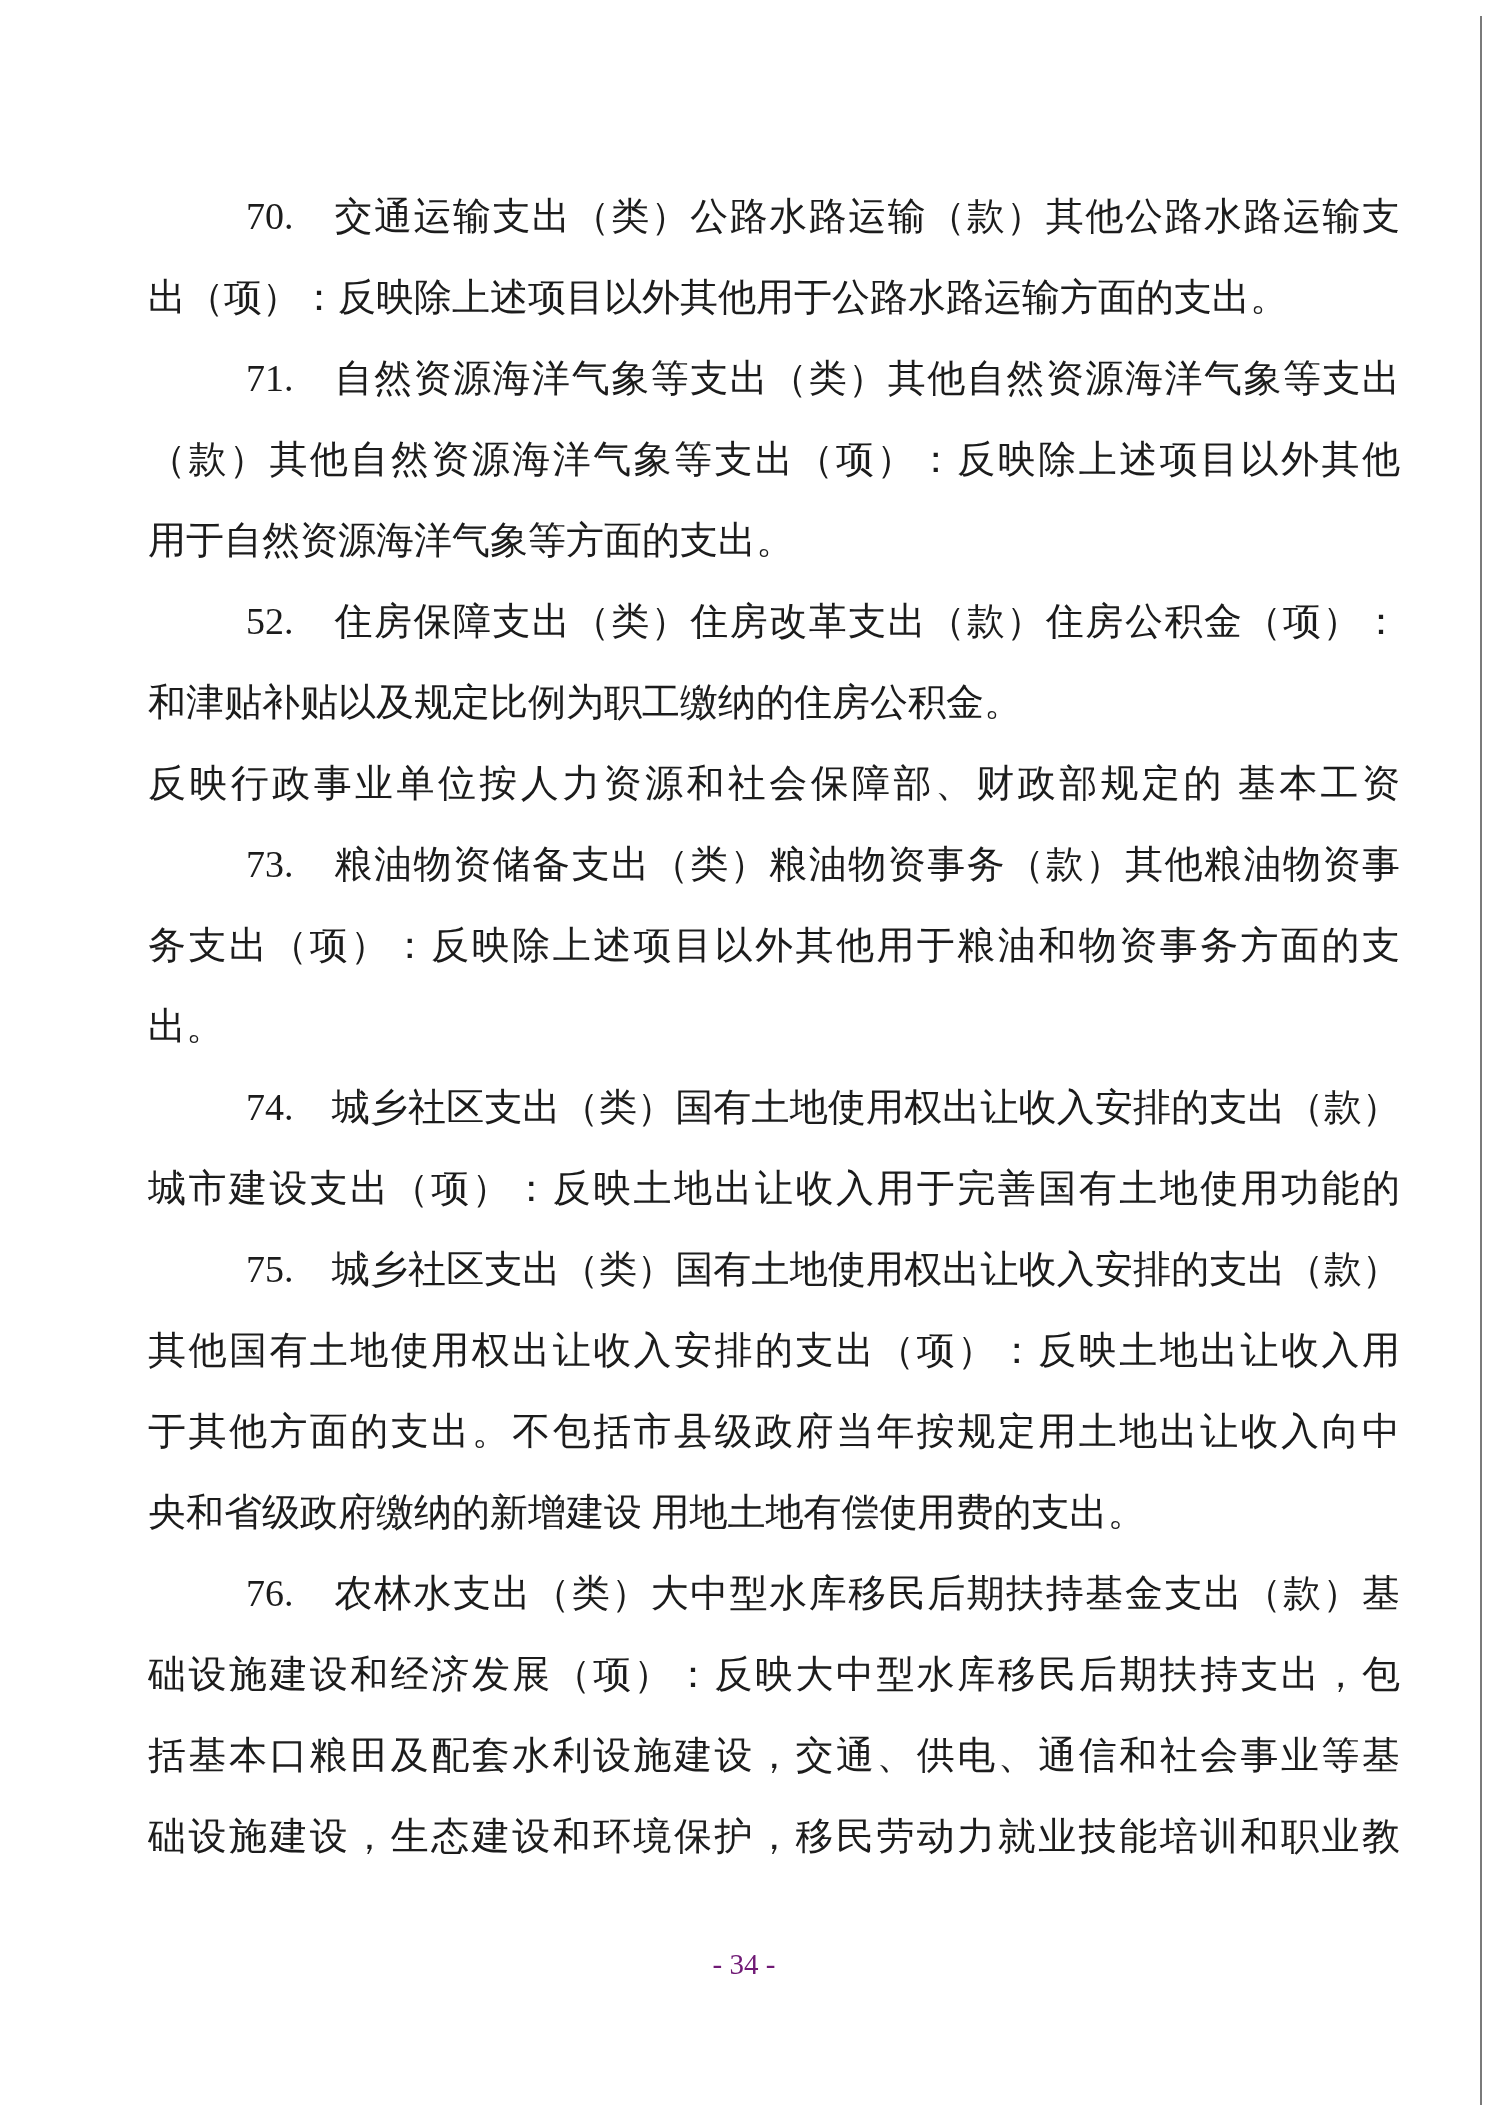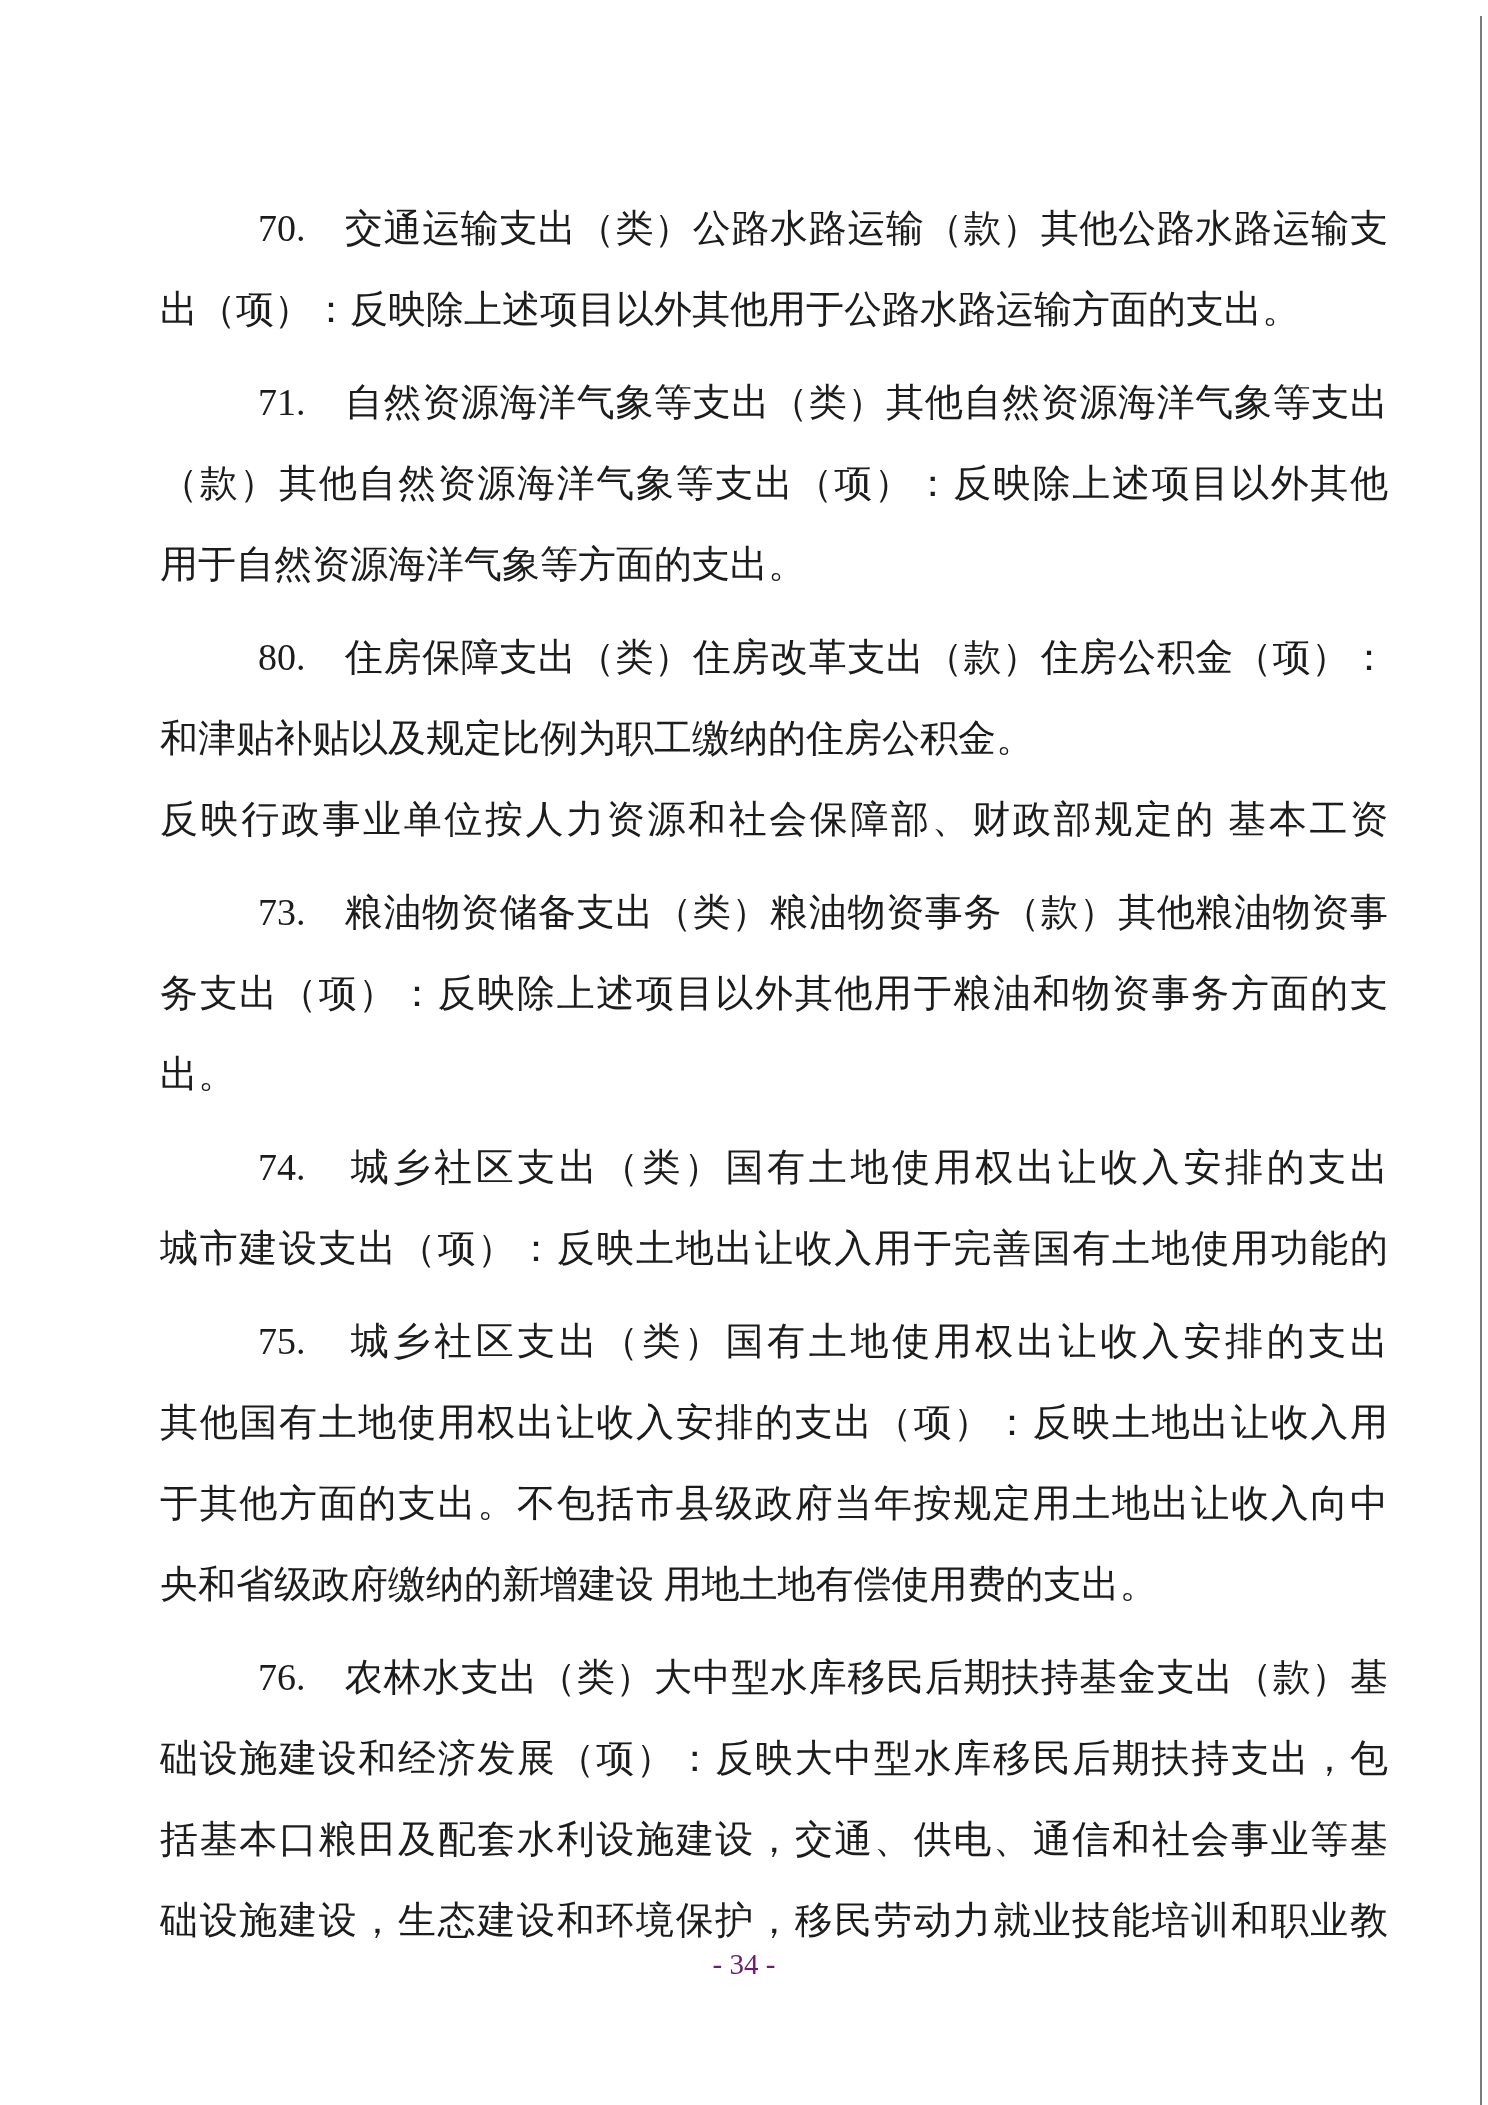--- a/index.html
+++ b/index.html
@@ -13,21 +13,21 @@
   .page {
     position: absolute; inset: 0;
     background: #ffffff;
   }
   .doc-body {
     position: absolute;
     left: 148px; top: 176px;
     width: 1252px;
     color: #1c1c1c;
   }
-  .paragraph { margin: 12px; padding: 0; }
+  .paragraph { margin: 0; padding: 0; }
   .line {
     height: 81px;
     line-height: 81px;
     font-size: 38px;
     letter-spacing: 0;
     word-break: keep-all;
     overflow: hidden;
     text-align: left;
     white-space: normal;
   }
@@ -61,21 +61,21 @@
       <div class="paragraph">
         <div class="line indent fill">70.　交通运输支出（类）公路水路运输（款）其他公路水路运输支</div>
         <div class="line">出（项）：反映除上述项目以外其他用于公路水路运输方面的支出。</div>
       </div>
       <div class="paragraph">
         <div class="line indent fill">71.　自然资源海洋气象等支出（类）其他自然资源海洋气象等支出</div>
         <div class="line fill">（款）其他自然资源海洋气象等支出（项）：反映除上述项目以外其他</div>
         <div class="line">用于自然资源海洋气象等方面的支出。</div>
       </div>
       <div class="paragraph">
-        <div class="line indent fill">80.　住房保障支出（类）住房改革支出（款）住房公积金（项）：</div>
+        <div class="line indent fill">52.　住房保障支出（类）住房改革支出（款）住房公积金（项）：</div>
         <div class="line">和津贴补贴以及规定比例为职工缴纳的住房公积金。</div>
         <div class="line fill">反映行政事业单位按人力资源和社会保障部、财政部规定的 基本工资</div>
       </div>
       <div class="paragraph">
         <div class="line indent fill">73.　粮油物资储备支出（类）粮油物资事务（款）其他粮油物资事</div>
         <div class="line fill">务支出（项）：反映除上述项目以外其他用于粮油和物资事务方面的支</div>
         <div class="line">出。</div>
       </div>
       <div class="paragraph">
         <div class="line indent fill">74.　城乡社区支出（类）国有土地使用权出让收入安排的支出（款）</div>

